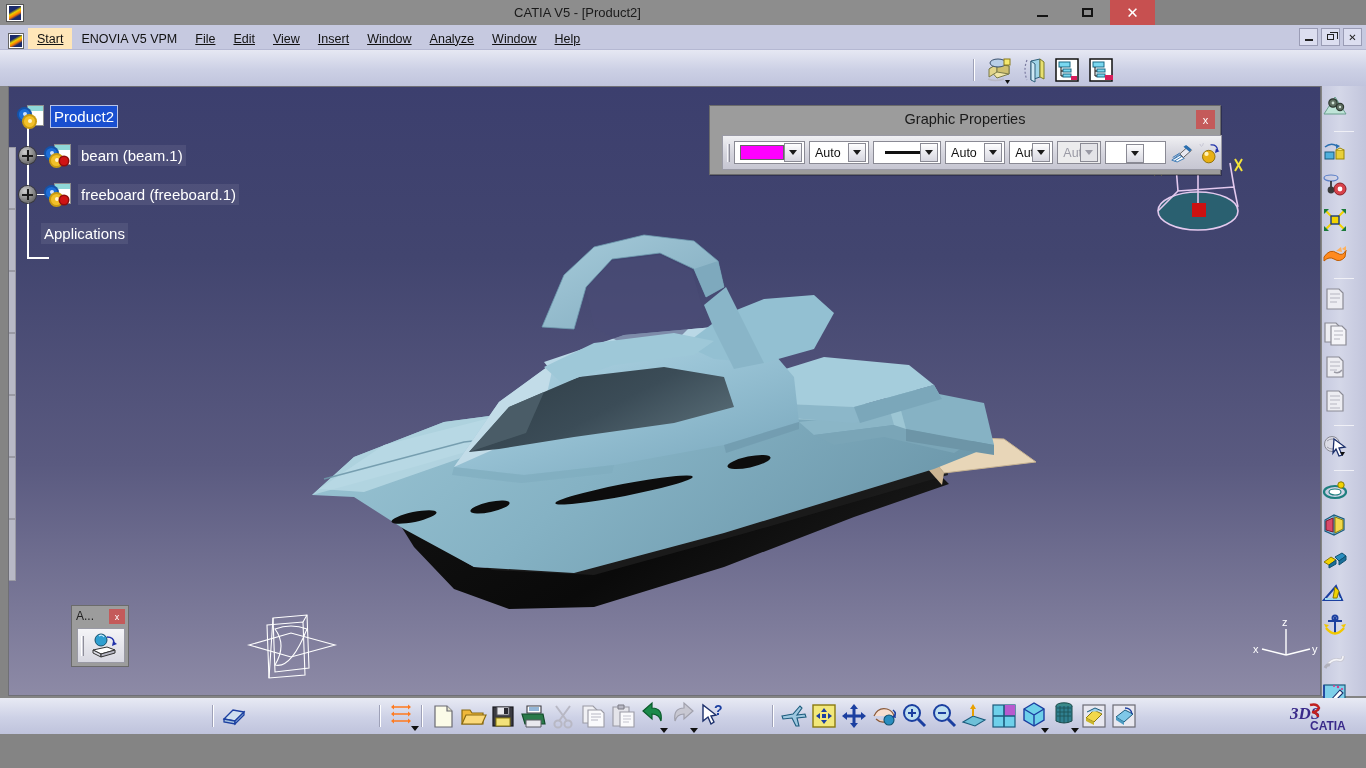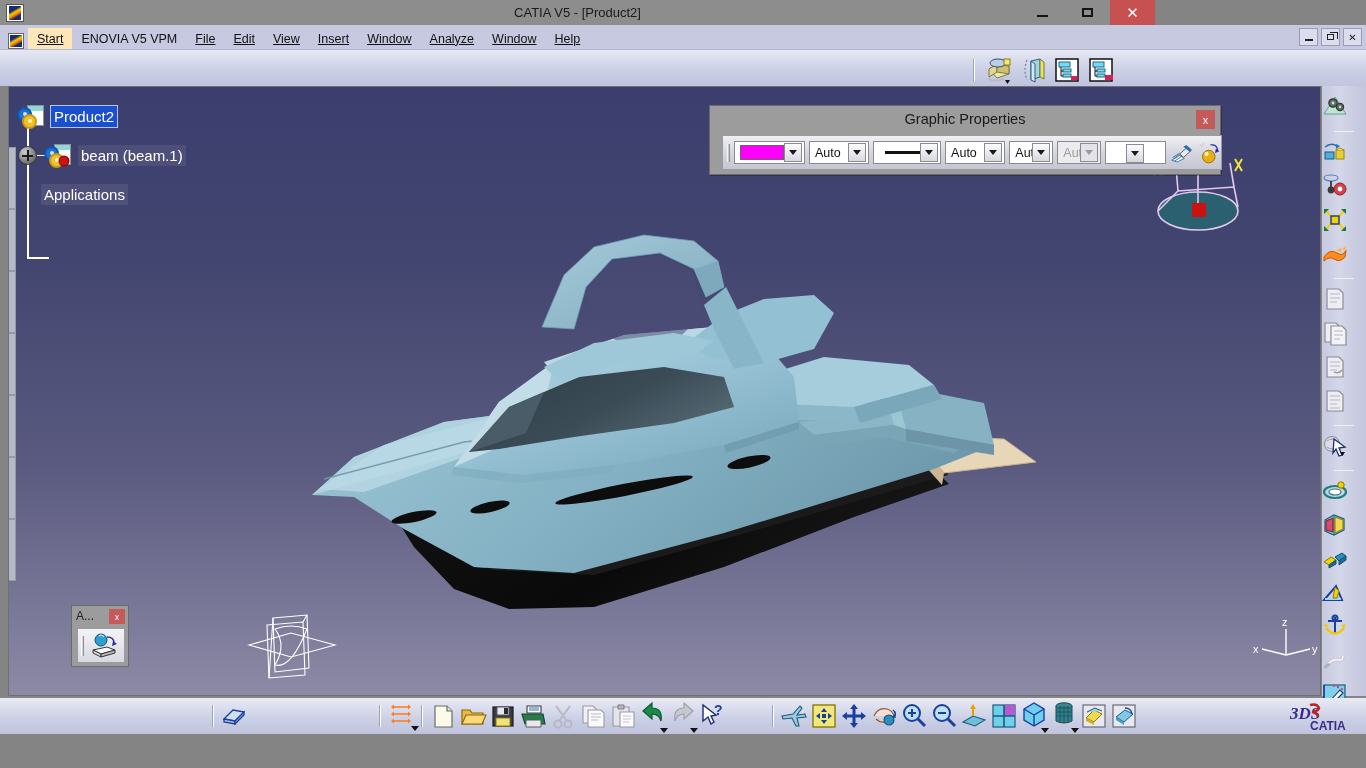--- a/index.html
+++ b/index.html
@@ -470,20 +470,31 @@
         <div class="conn"></div>
         <div class="node-icon">
           <div class="paper"></div>
             <div class="gear-b"></div>
             <div class="gear-y"></div>
             <div class="gear-r"></div>
         </div>
         <div class="tree-label hl">beam (beam.1)</div>
       </div>
 
+      <div class="tree-row">
+        <div class="tree-plus"></div>
+        <div class="conn"></div>
+        <div class="node-icon">
+          <div class="paper"></div>
+            <div class="gear-b"></div>
+            <div class="gear-y"></div>
+            <div class="gear-r"></div>
+        </div>
+        <div class="tree-label hl">freeboard (freeboard.1)</div>
+      </div>
 
 
       <div class="tree-row" style="margin-left:22px;">
         <div class="tree-label hl">Applications</div>
       </div>
     </div>
 
     <svg class="compass" viewBox="0 0 110 100">
       <ellipse cx="56" cy="64" rx="40" ry="19" fill="#2a6070" stroke="#e3c9ee" stroke-width="1.6"></ellipse>
       <path d="M16 64 L36 44 L92 40 L96 60" fill="none" stroke="#e3c9ee" stroke-width="1.6"></path>

